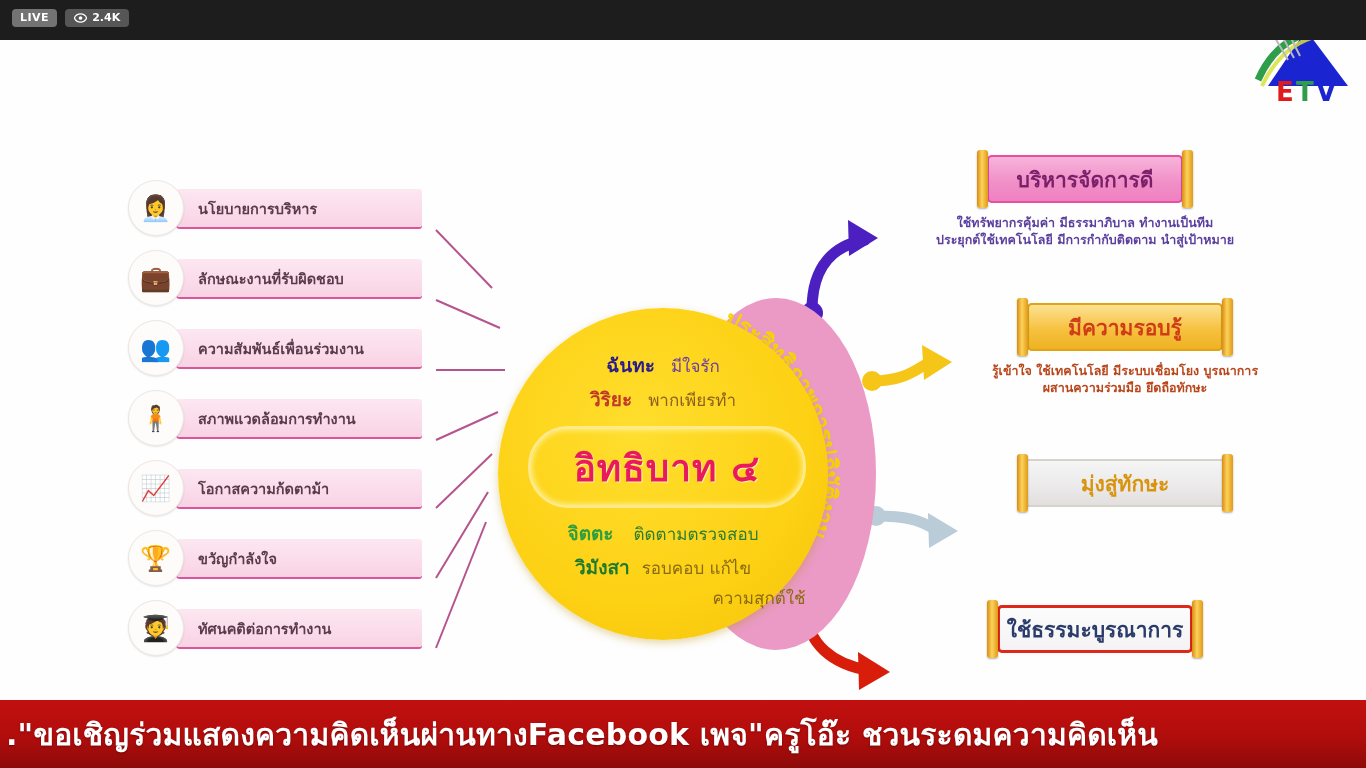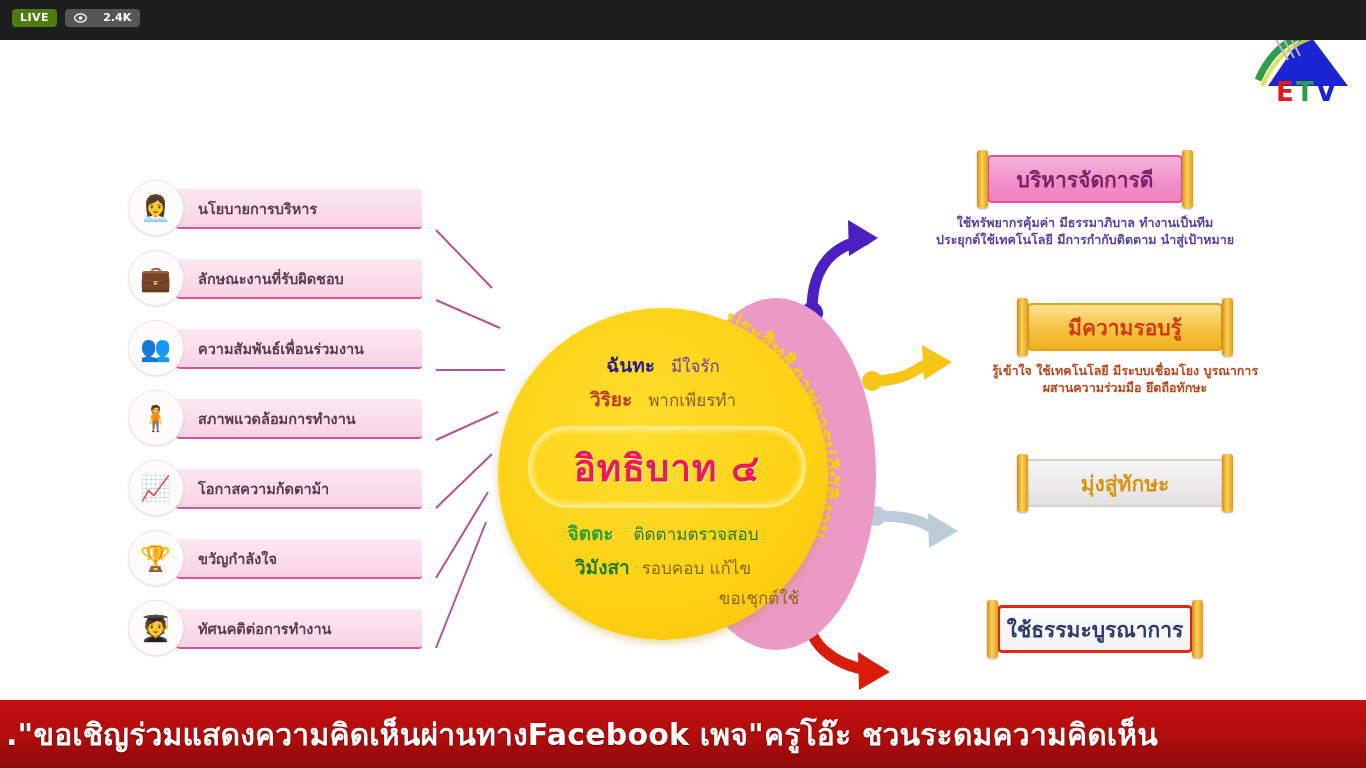--- a/index.html
+++ b/index.html
@@ -12,27 +12,27 @@
     width:1366px;height:768px;
     overflow:hidden;
     background:#222;
   }
   
   .bar-top{position:absolute;left:0;top:0;width:1366px;height:40px;background:#1d1d1d;z-index:40;}
 
   
   .badges{position:absolute;left:12px;top:9px;z-index:60;display:flex;align-items:center;gap:8px;}
   .live-badge{
-    background:#4d7c0f;color:#fff;font-size:11px;font-weight:bold;
+    background:#737373;color:#fff;font-size:11px;font-weight:bold;
     letter-spacing:.5px;padding:3px 8px 4px;border-radius:4px;line-height:1;
   }
   .views-badge{
     background:#565656;color:#fff;font-size:11px;font-weight:bold;
     padding:3px 9px 4px;border-radius:4px;line-height:1;
-    display:flex;align-items:center;gap:16px;
+    display:flex;align-items:center;gap:5px;
   }
   .eye-ic{display:inline-block;width:13px;height:10px;position:relative;}
   .eye-ic svg{display:block;}
 
   
   .slide{
     position:absolute;left:0;top:40px;width:1366px;height:665px;
     background:#fefefe;overflow:hidden;z-index:10;
   }
   .slide-title{
@@ -280,21 +280,21 @@
         </div>
         <div class="oval">
           <span>อิทธิบาท ๔</span>
         </div>
         <div class="core-ln row-c">
           <span class="kw">จิตตะ</span><span class="ds">ติดตามตรวจสอบ</span>
         </div>
         <div class="core-ln row-d">
           <span class="kw">วิมังสา</span><span class="ds">รอบคอบ แก้ไข</span>
         </div>
-        <div class="core-ln row-e">ขอเชุกต์ใช้</div>
+        <div class="core-ln row-e">ความสุกต์ใช้</div>
       </div>
     </div>
 
     <svg class="arrows">
 
       <g>
         <circle cx="812" cy="273" r="11" fill="#4c1fc0"></circle>
         <path d="M812,270 C812,225 835,205 865,200" stroke="#4c1fc0" stroke-width="11" fill="none" stroke-linecap="round"></path>
         <path d="M848,180 L878,198 L849,216 Z" fill="#4c1fc0"></path>
       </g>

